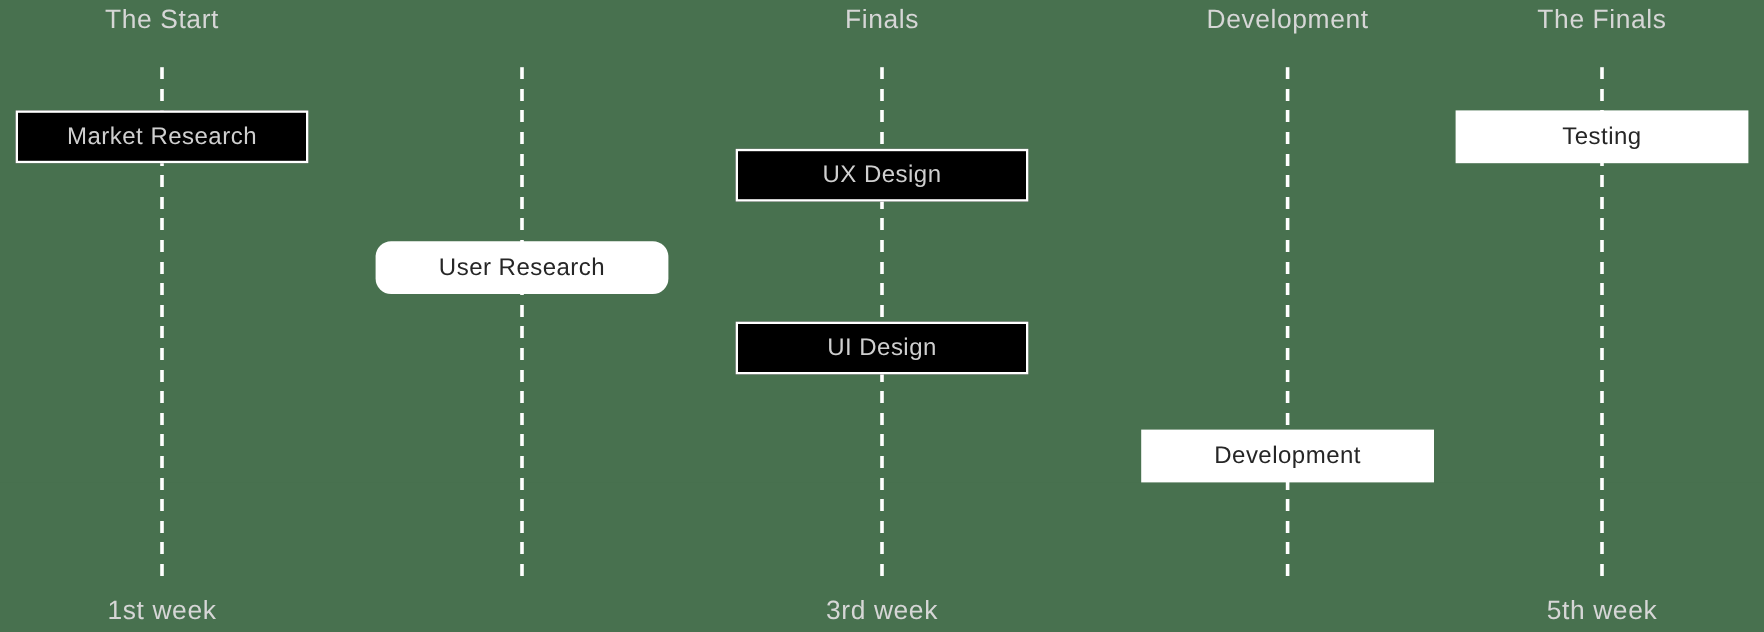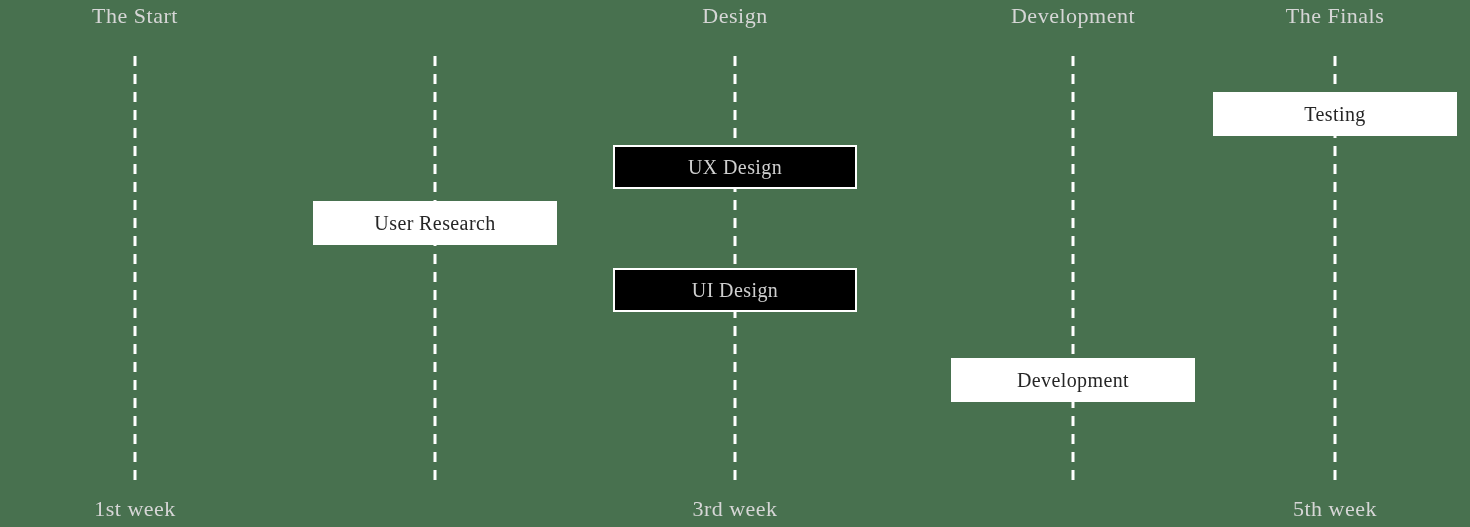--- a/index.html
+++ b/index.html
@@ -15,21 +15,20 @@
   *{margin:0;padding:0;box-sizing:border-box;}
   html,body{width:1470px;height:527px;overflow:hidden;}
   body{
     background:var(--bg);
     font-family:"Liberation Sans", sans-serif;
   }
   .canvas{
     position:relative;
     width:1470px;height:402px;
     background:var(--bg);
-    font-family:Liberation Serif, serif;
   }
   .column{
     position:absolute;
     top:0;
     width:300px;
     height:527px;
   }
   .c1{left:-15px;}
   .c2{left:285px;}
   .c3{left:585px;}
@@ -77,22 +76,22 @@
     background:var(--dark-bg);
     border:2px solid var(--dark-border);
     color:var(--dark-text);
   }
   .task.light{
     background:var(--light-bg);
     color:var(--light-text);
     text-align:right;
   }
   .top-92{top:92px;}
-  .top-132{top:145px;}
-  .top-201{top:201px;}
+  .top-132{top:124px;}
+  .top-201{top:201px;border-radius:13px;}
   .top-268{top:268px;}
   .top-358{top:358px;}
   .week{
     position:absolute;
     top:496px;
     width:100%;
     text-align:center;
     font-size:22px;
     font-weight:400;
     letter-spacing:0.5px;
@@ -100,30 +99,31 @@
   }
 </style>
 </head>
 <body>
 
 <div class="canvas">
 
   <section class="column c1">
     <h2 class="col-title">The Start</h2>
     <div class="dash-line"></div>
+    <div class="task dark top-92">Market Research</div>
     <div class="week">1st week</div>
   </section>
 
   <section class="column c2">
     <div class="dash-line"></div>
     <div class="task light top-201">User Research</div>
   </section>
 
   <section class="column c3">
-    <h2 class="col-title">Design</h2>
+    <h2 class="col-title">Finals</h2>
     <div class="dash-line"></div>
     <div class="task dark top-132">UX Design</div>
     <div class="task dark top-268">UI Design</div>
     <div class="week">3rd week</div>
   </section>
 
   <section class="column c4">
     <h2 class="col-title">Development</h2>
     <div class="dash-line"></div>
     <div class="task light top-358">Development</div>

